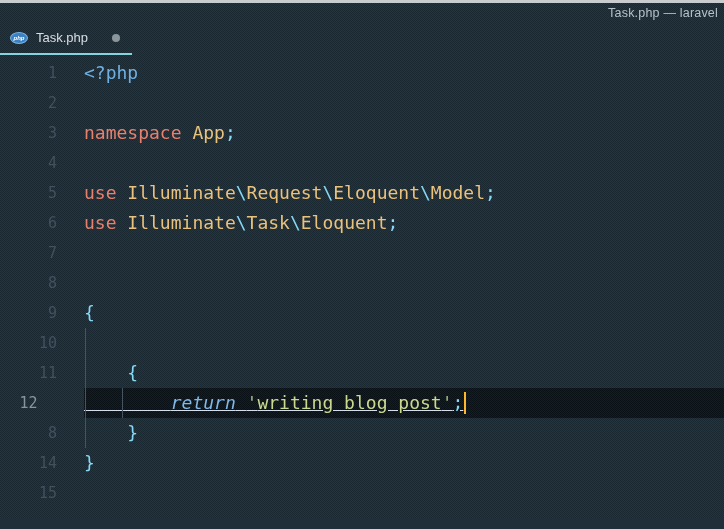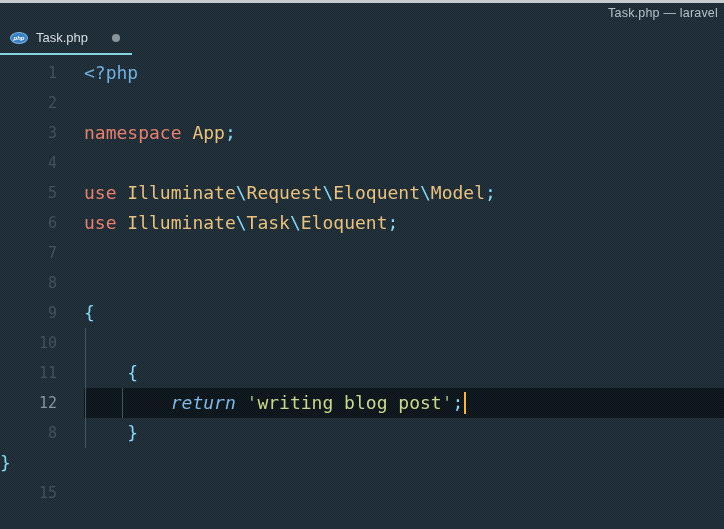--- a/index.html
+++ b/index.html
@@ -77,29 +77,30 @@
     white-space: pre;
   }
   .gutter {
     flex: 0 0 84px;
     text-align: right;
     padding-right: 27px;
     font-size: 15px;
     color: var(--line-number, #41525e);
     user-select: none;
   }
-  .row.active .gutter { color: var(--line-number-active, #8695a0); }
+  .row.active .gutter { color: var(--line-number-active, #8695a0); text-align: center; }
   .code {
     flex: 1 1 auto;
     font-size: 18px;
     color: #d6deeb;
   }
   .row.active .code {
     background-image: repeating-conic-gradient(var(--active-line-bg-light,#121d24) 0% 25%, var(--active-line-bg-dark,#0a1217) 0% 50%);
     background-size: 2px 2px;
+    text-decoration: underline;
   }
   .tk-tag  { color: var(--php-tag, #6fb0e0); }
   .tk-kw   { color: var(--keyword-red, #e8806e); }
   .tk-id   { color: var(--identifier-yellow, #e9c27e); }
   .tk-p    { color: var(--punctuation-cyan, #87d7f5); }
   .tk-kw2  { color: var(--keyword-purple, #c792ea); }
   .tk-cls  { color: var(--class-green, #cbd98f); }
   .tk-fn   { color: var(--function-blue, #80b9e8); }
   .tk-ret  { color: var(--function-blue, #80b9e8); font-style: italic; }
   .tk-q    { color: var(--quote-olive, #9db583); }
@@ -149,19 +150,19 @@
         <div class="row"><span class="gutter">4</span><span class="code"></span></div>
         <div class="row"><span class="gutter">5</span><span class="code"><span class="tk-kw">use</span><span class="tk-ws"> </span><span class="tk-id">Illuminate</span><span class="tk-p">\</span><span class="tk-id">Request</span><span class="tk-p">\</span><span class="tk-id">Eloquent</span><span class="tk-p">\</span><span class="tk-id">Model</span><span class="tk-p">;</span></span></div>
         <div class="row"><span class="gutter">6</span><span class="code"><span class="tk-kw">use</span><span class="tk-ws"> </span><span class="tk-id">Illuminate</span><span class="tk-p">\</span><span class="tk-id">Task</span><span class="tk-p">\</span><span class="tk-id">Eloquent</span><span class="tk-p">;</span></span></div>
         <div class="row"><span class="gutter">7</span><span class="code"></span></div>
         <div class="row"><span class="gutter">8</span></div>
         <div class="row"><span class="gutter">9</span><span class="code"><span class="tk-p">{</span></span></div>
         <div class="row"><span class="gutter">10</span></div>
         <div class="row"><span class="gutter">11</span><span class="code"><span class="tk-ws">    </span><span class="tk-p">{</span></span></div>
         <div class="row active"><span class="gutter">12</span><span class="code"><span class="tk-ws">        </span><span class="tk-ret">return</span><span class="tk-ws"> </span><span class="tk-q">'</span><span class="tk-str">writing blog post</span><span class="tk-q">'</span><span class="tk-p">;</span><span class="cursor"></span></span></div>
         <div class="row"><span class="gutter">8</span><span class="code"><span class="tk-ws">    </span><span class="tk-p">}</span></span></div>
-        <div class="row"><span class="code"><span class="tk-p">}</span></span></div>
+        <div class="row"><span class="gutter">14</span><span class="code"><span class="tk-p">}</span></span></div>
         <div class="row"><span class="gutter">15</span><span class="code"></span></div>
       </div>
     <div class="indent-guide g-col0"></div>
     <div class="indent-guide g-col4"></div>
   </div>
 </div>
 
 </body></html>

